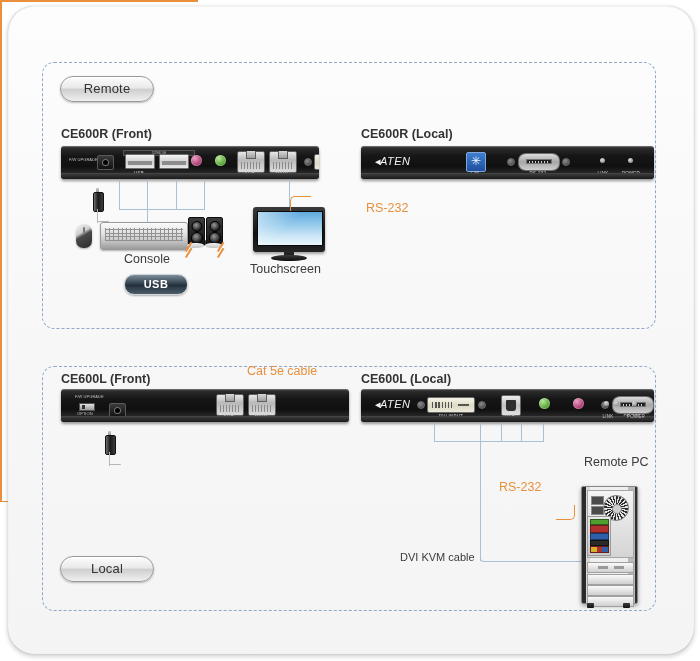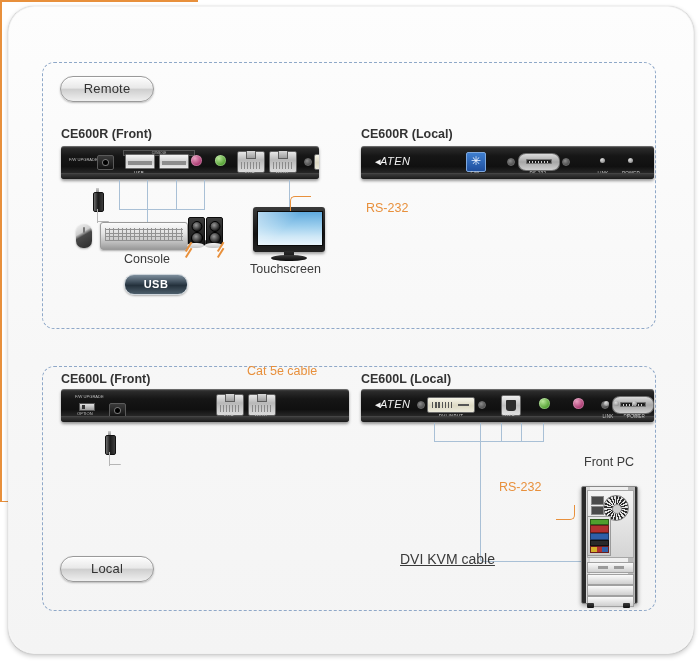--- a/index.html
+++ b/index.html
@@ -261,21 +261,21 @@
     left:0; transform: rotate(-58deg);
   }
   .break-mark i:nth-child(1){ top:3px; }
   .break-mark i:nth-child(2){ top:9px; }
 
   
   .wlabel{
     position:absolute; font-size:12.5px; color:#e8903c; white-space:nowrap;
   }
   .blabel{
-    position:absolute; font-size:14px; color:#3a3a3a; white-space:nowrap;text-decoration:underline;
+    position:absolute; font-size:11px; color:#3a3a3a; white-space:nowrap;
   }
 
   
   .periph{ position:absolute; }
 
   .mouse{
     width:16px; height:24px; border-radius:8px 8px 7px 7px;
     background: linear-gradient(150deg,#f4f4f4 0%,#cfcfcf 35%,#4a4a4a 48%,#2b2b2b 100%);
     box-shadow:0 1px 2px rgba(0,0,0,.3);
   }
@@ -613,21 +613,21 @@
   <div class="wire wire-v" style="left:480px; top:441px; height:120px;"></div>
   <div class="blue-corner" style="left:480px; top:545px; width:16px; height:16px;"></div>
   <div class="wire wire-h" style="left:495px; top:561px; width:88px;"></div>
   <div class="blabel" style="left:400px; top:551px;">DVI KVM cable</div>
 
   <div class="ora ora-v" style="left:556px; top:423px; height:94px;"></div>
   <div class="ora-corner-br" style="left:556px; top:505px; width:18px; height:14px;"></div>
   <div class="ora ora-h" style="left:572px; top:518px; width:18px;"></div>
   <div class="wlabel" style="left:499px; top:480px;">RS-232</div>
 
-  <div class="caption" style="left:584px; top:455px;">Front PC</div>
+  <div class="caption" style="left:584px; top:455px;">Remote PC</div>
   <div class="tower">
     <div class="body"></div>
     <div class="backplate">
       <div class="fan"></div>
       <div class="psu1"></div>
       <div class="psu2"></div>
     </div>
     <div class="iopanel">
       <div class="ios io-green"></div>
       <div class="ios io-red"></div>

